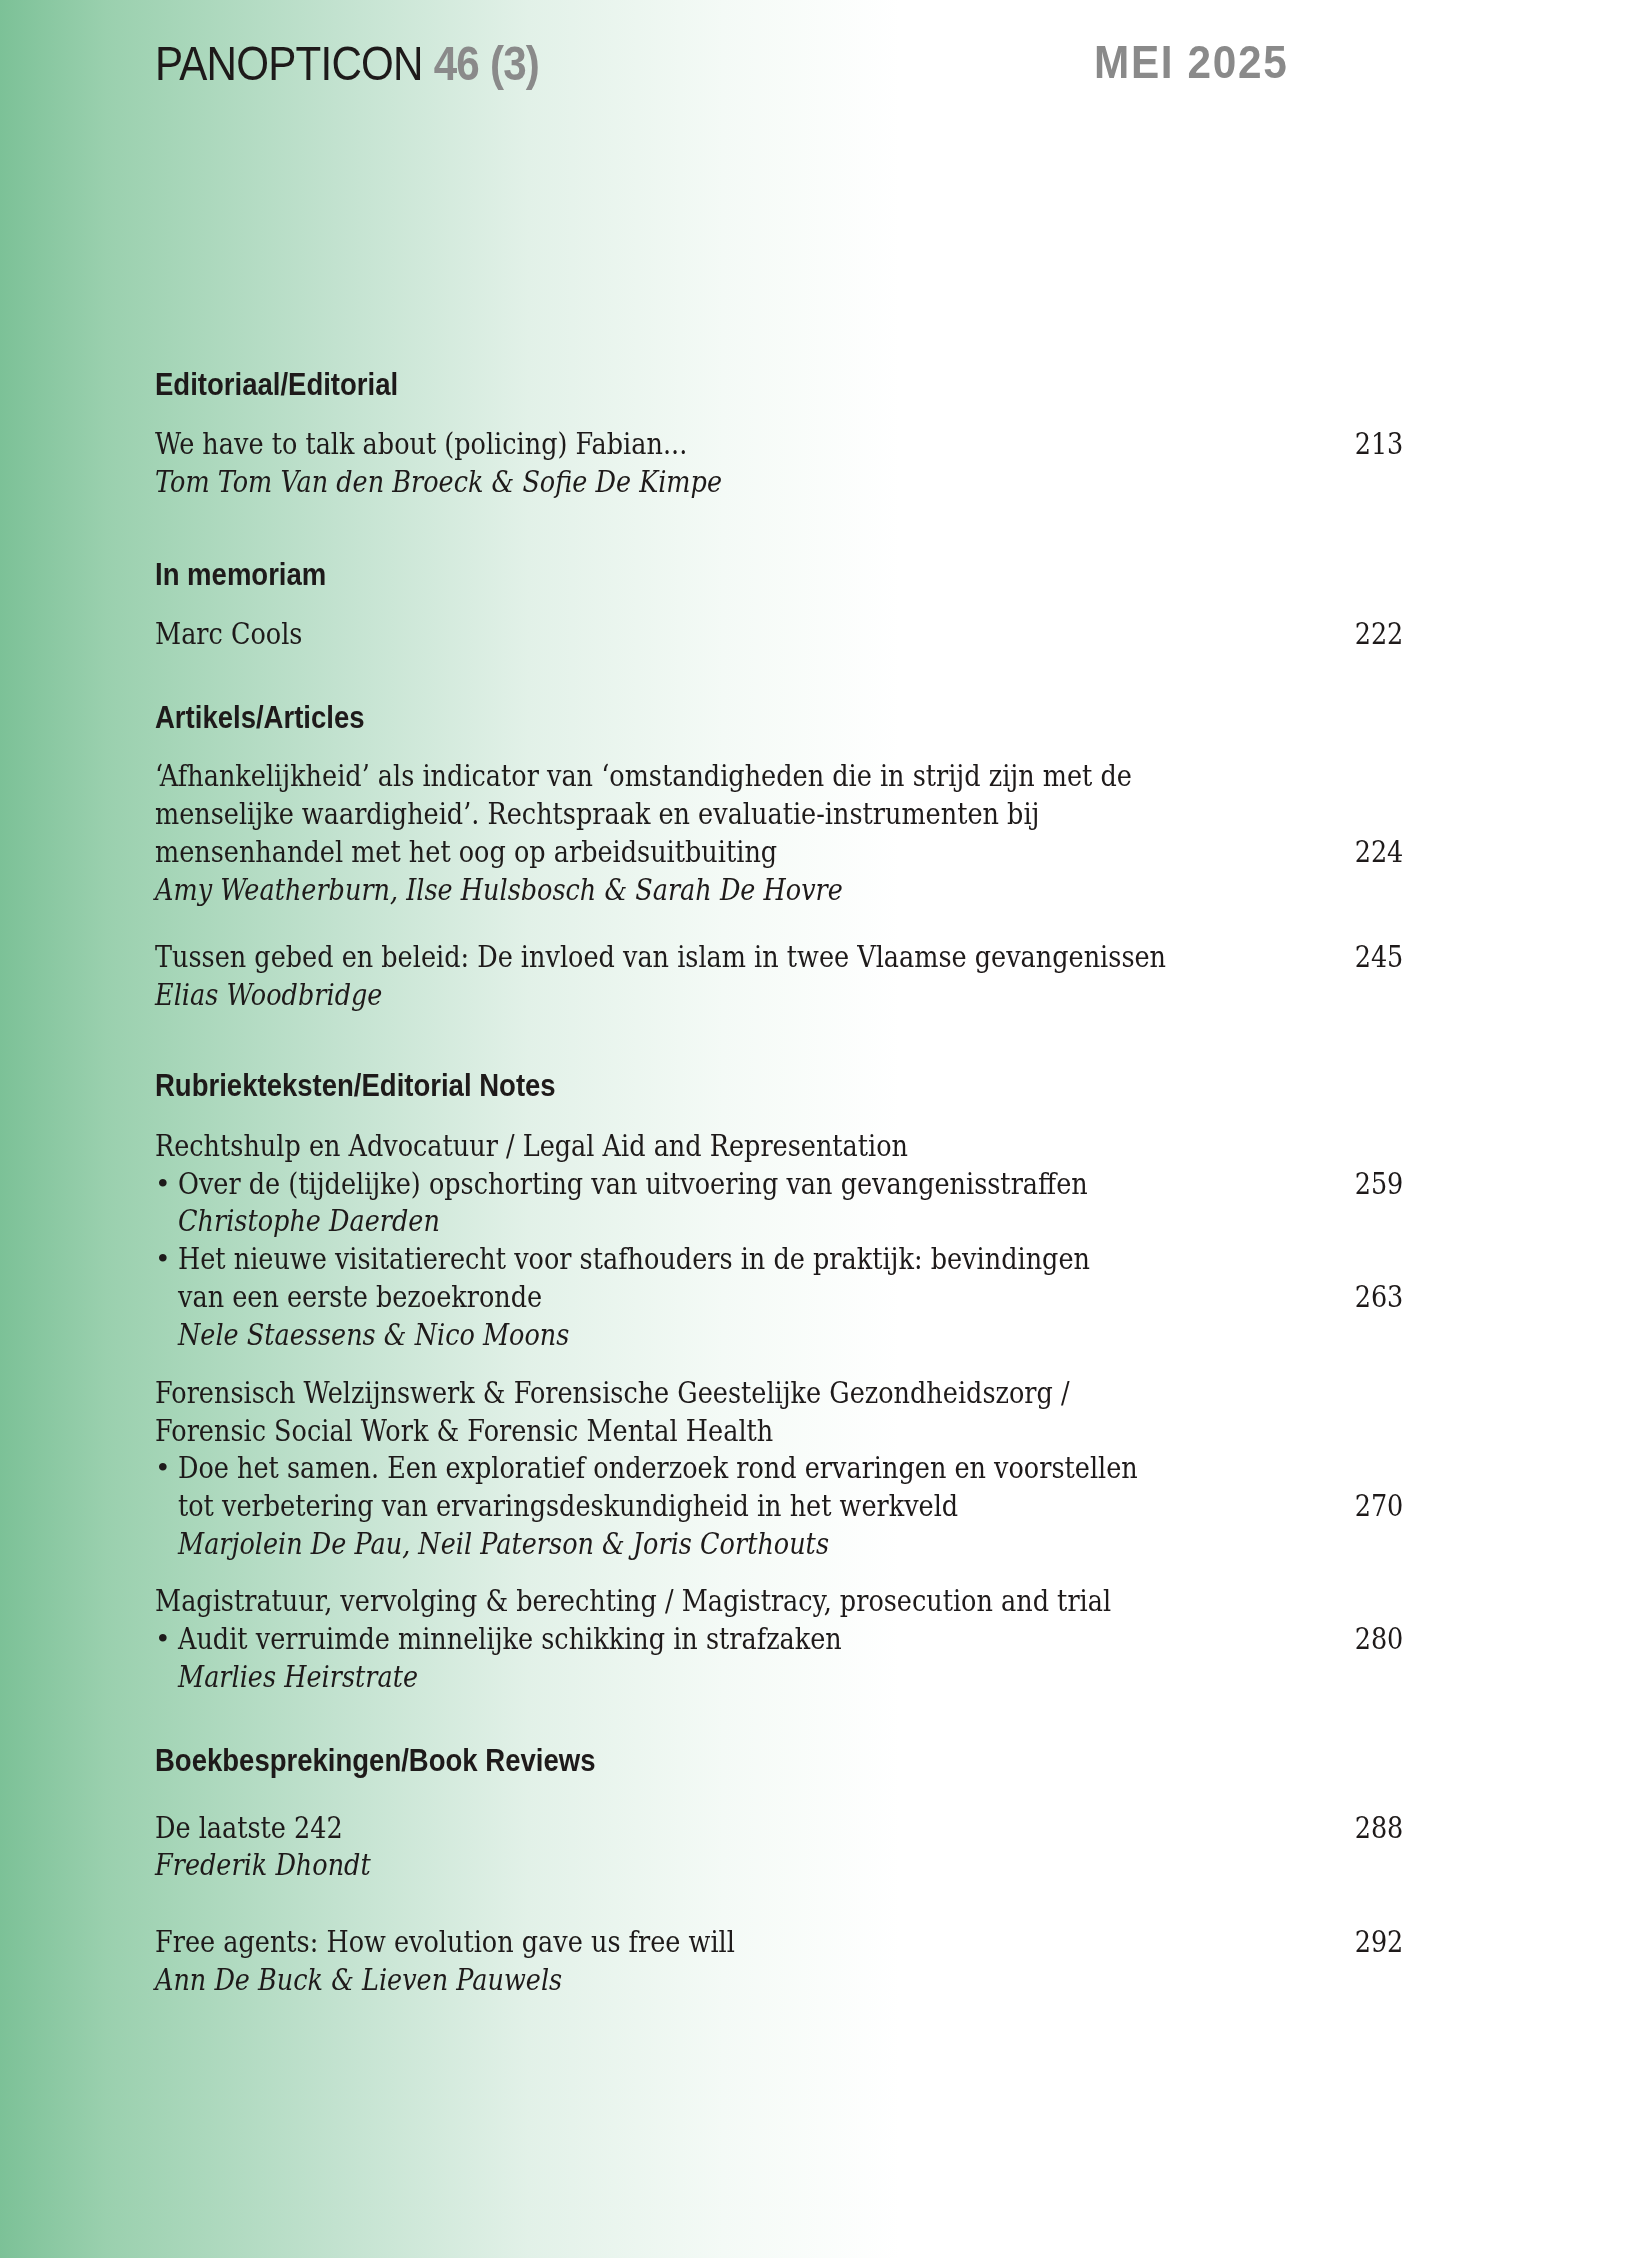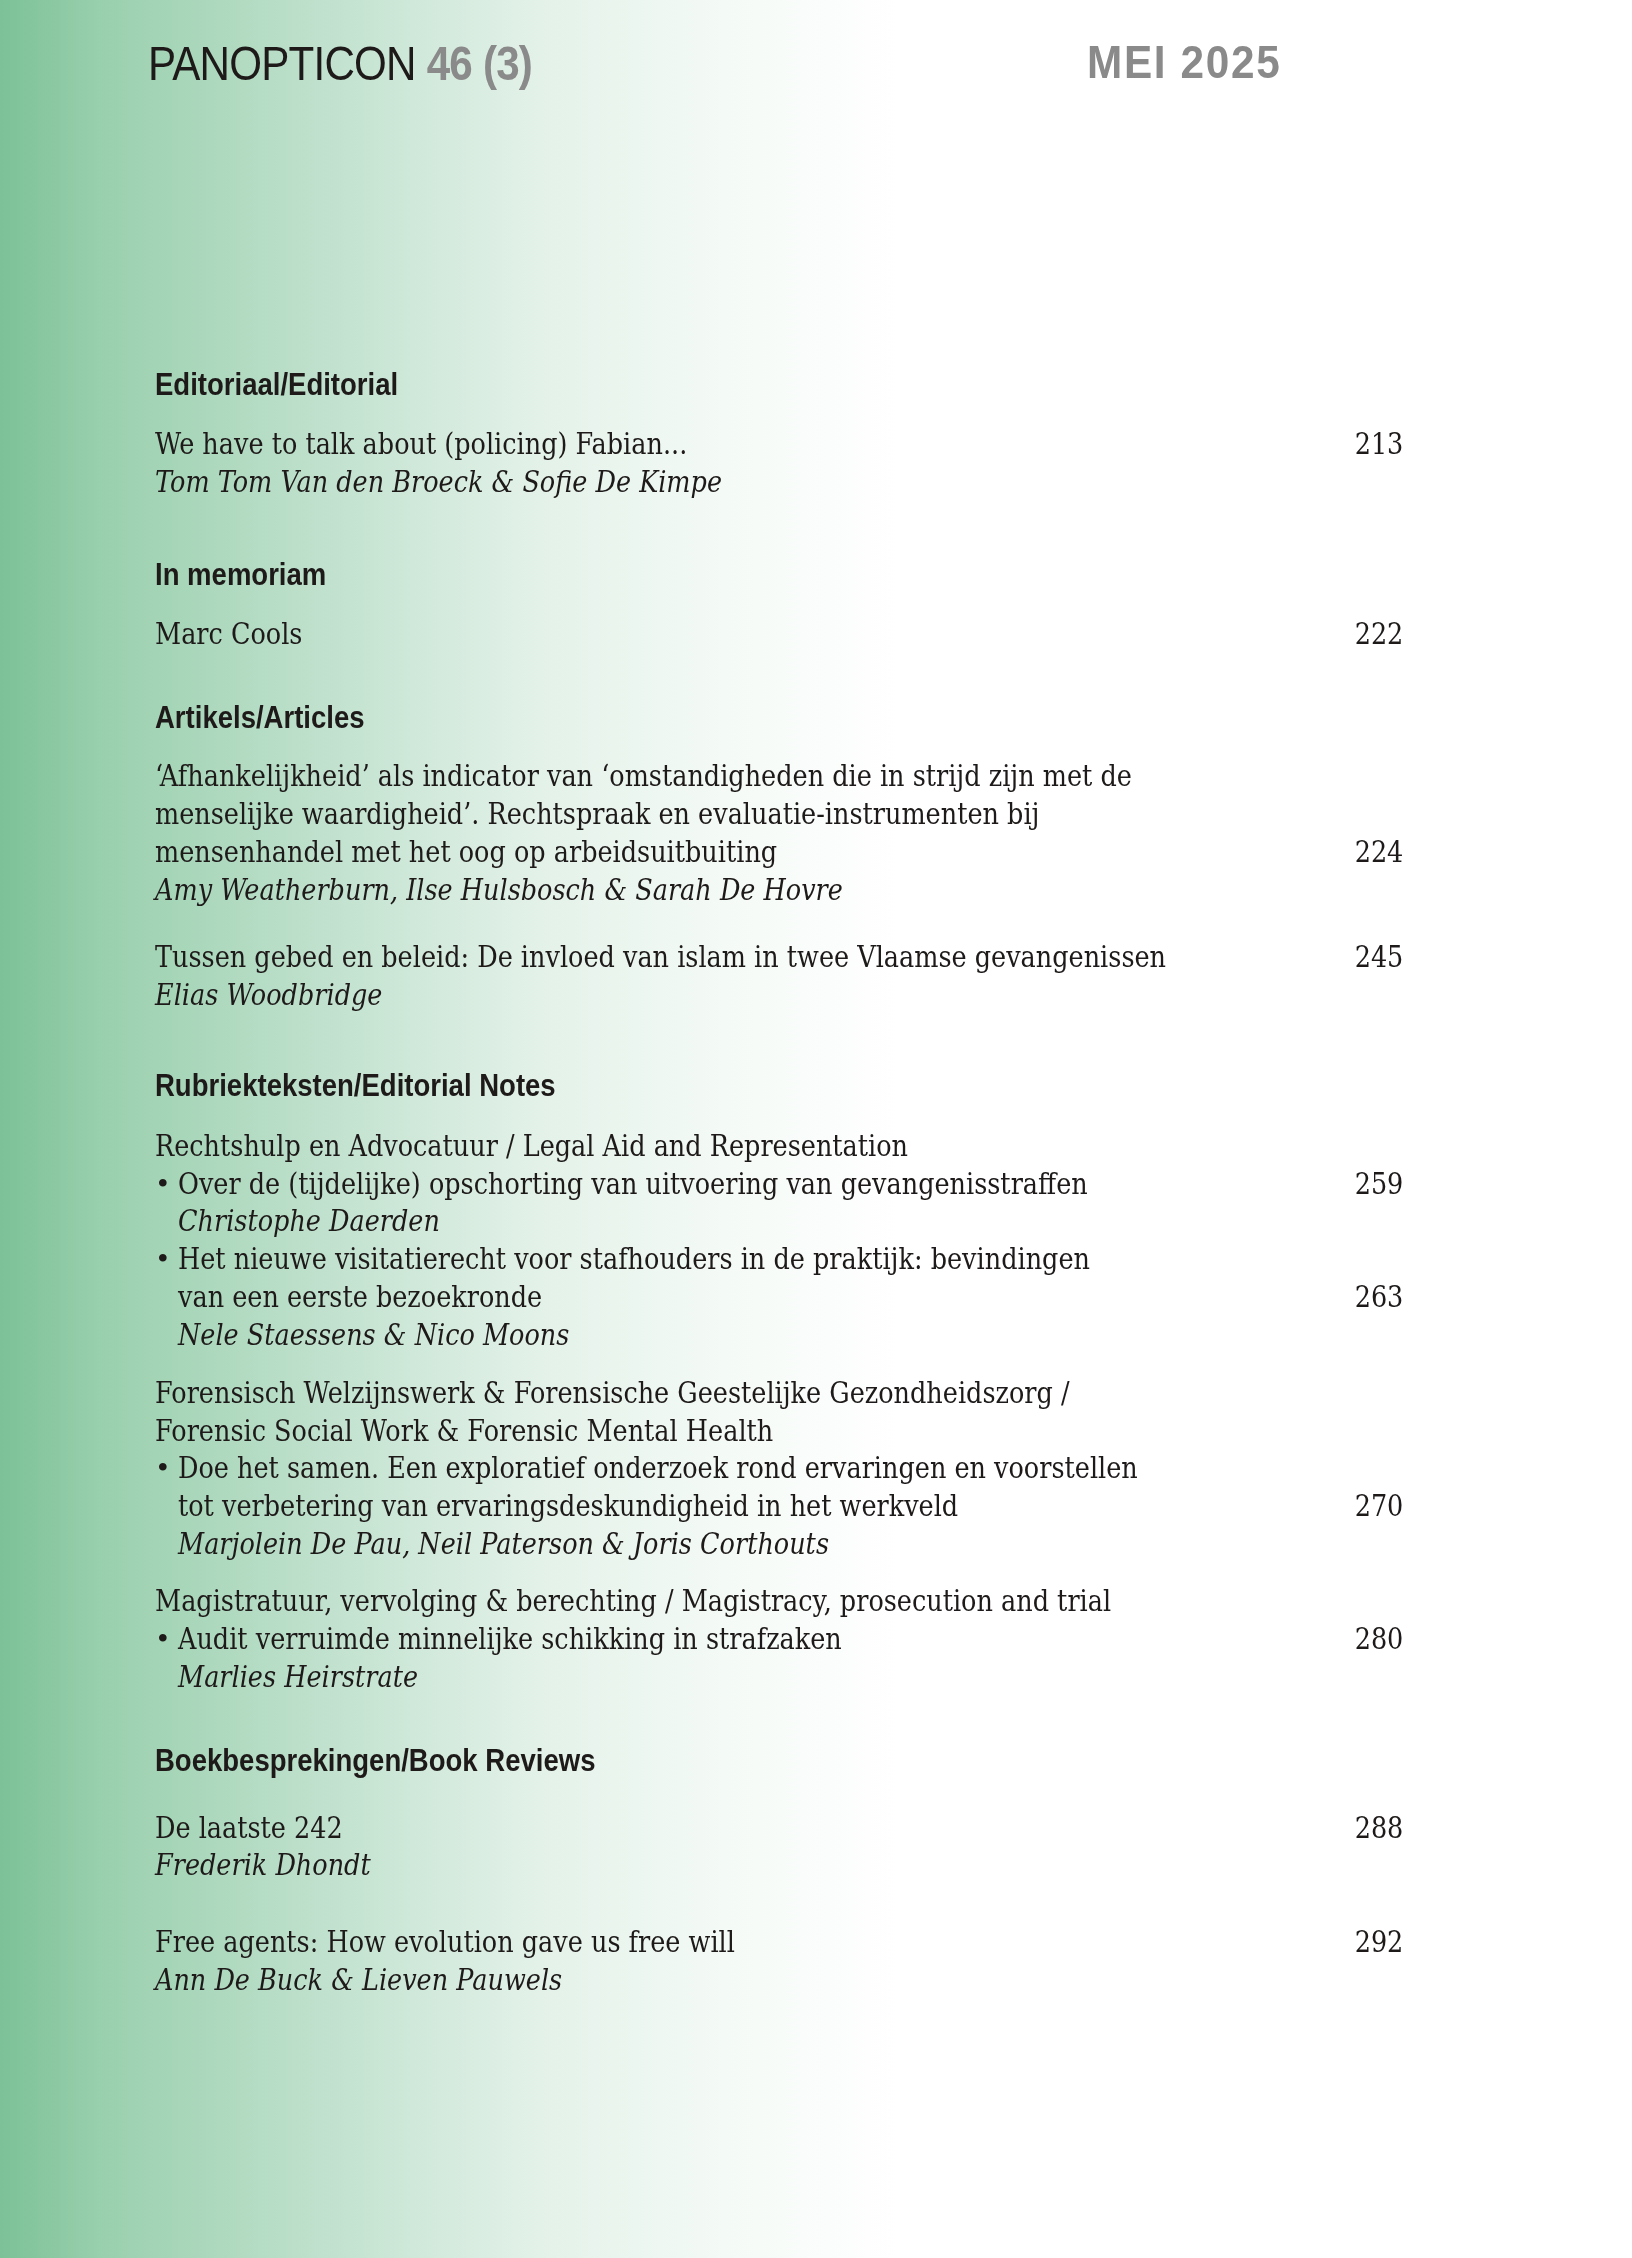--- a/index.html
+++ b/index.html
@@ -8,21 +8,21 @@
     height: 2258px;
     position: relative;
     overflow: hidden;
     background: linear-gradient(to right, #7cc197 0px, #9ad0ae 106px, #c2e2cf 335px, #e2f1e8 529px, #f4faf6 723px, #ffffff 900px, #ffffff 1633px);
     color: #1e1a1a;
     font-family: "DejaVu Serif", "Liberation Serif", serif;
   }
   .header {
     position: absolute;
     top: 35px;
-    left: 148px;
+    left: 155px;
     width: 1147px;
     height: 71px;
   }
   .journal-title {
     position: absolute;
     left: 0;
     top: 0;
     font-family: "Liberation Sans", "DejaVu Sans", sans-serif;
     font-size: 49px;
     letter-spacing: -0.9px;

